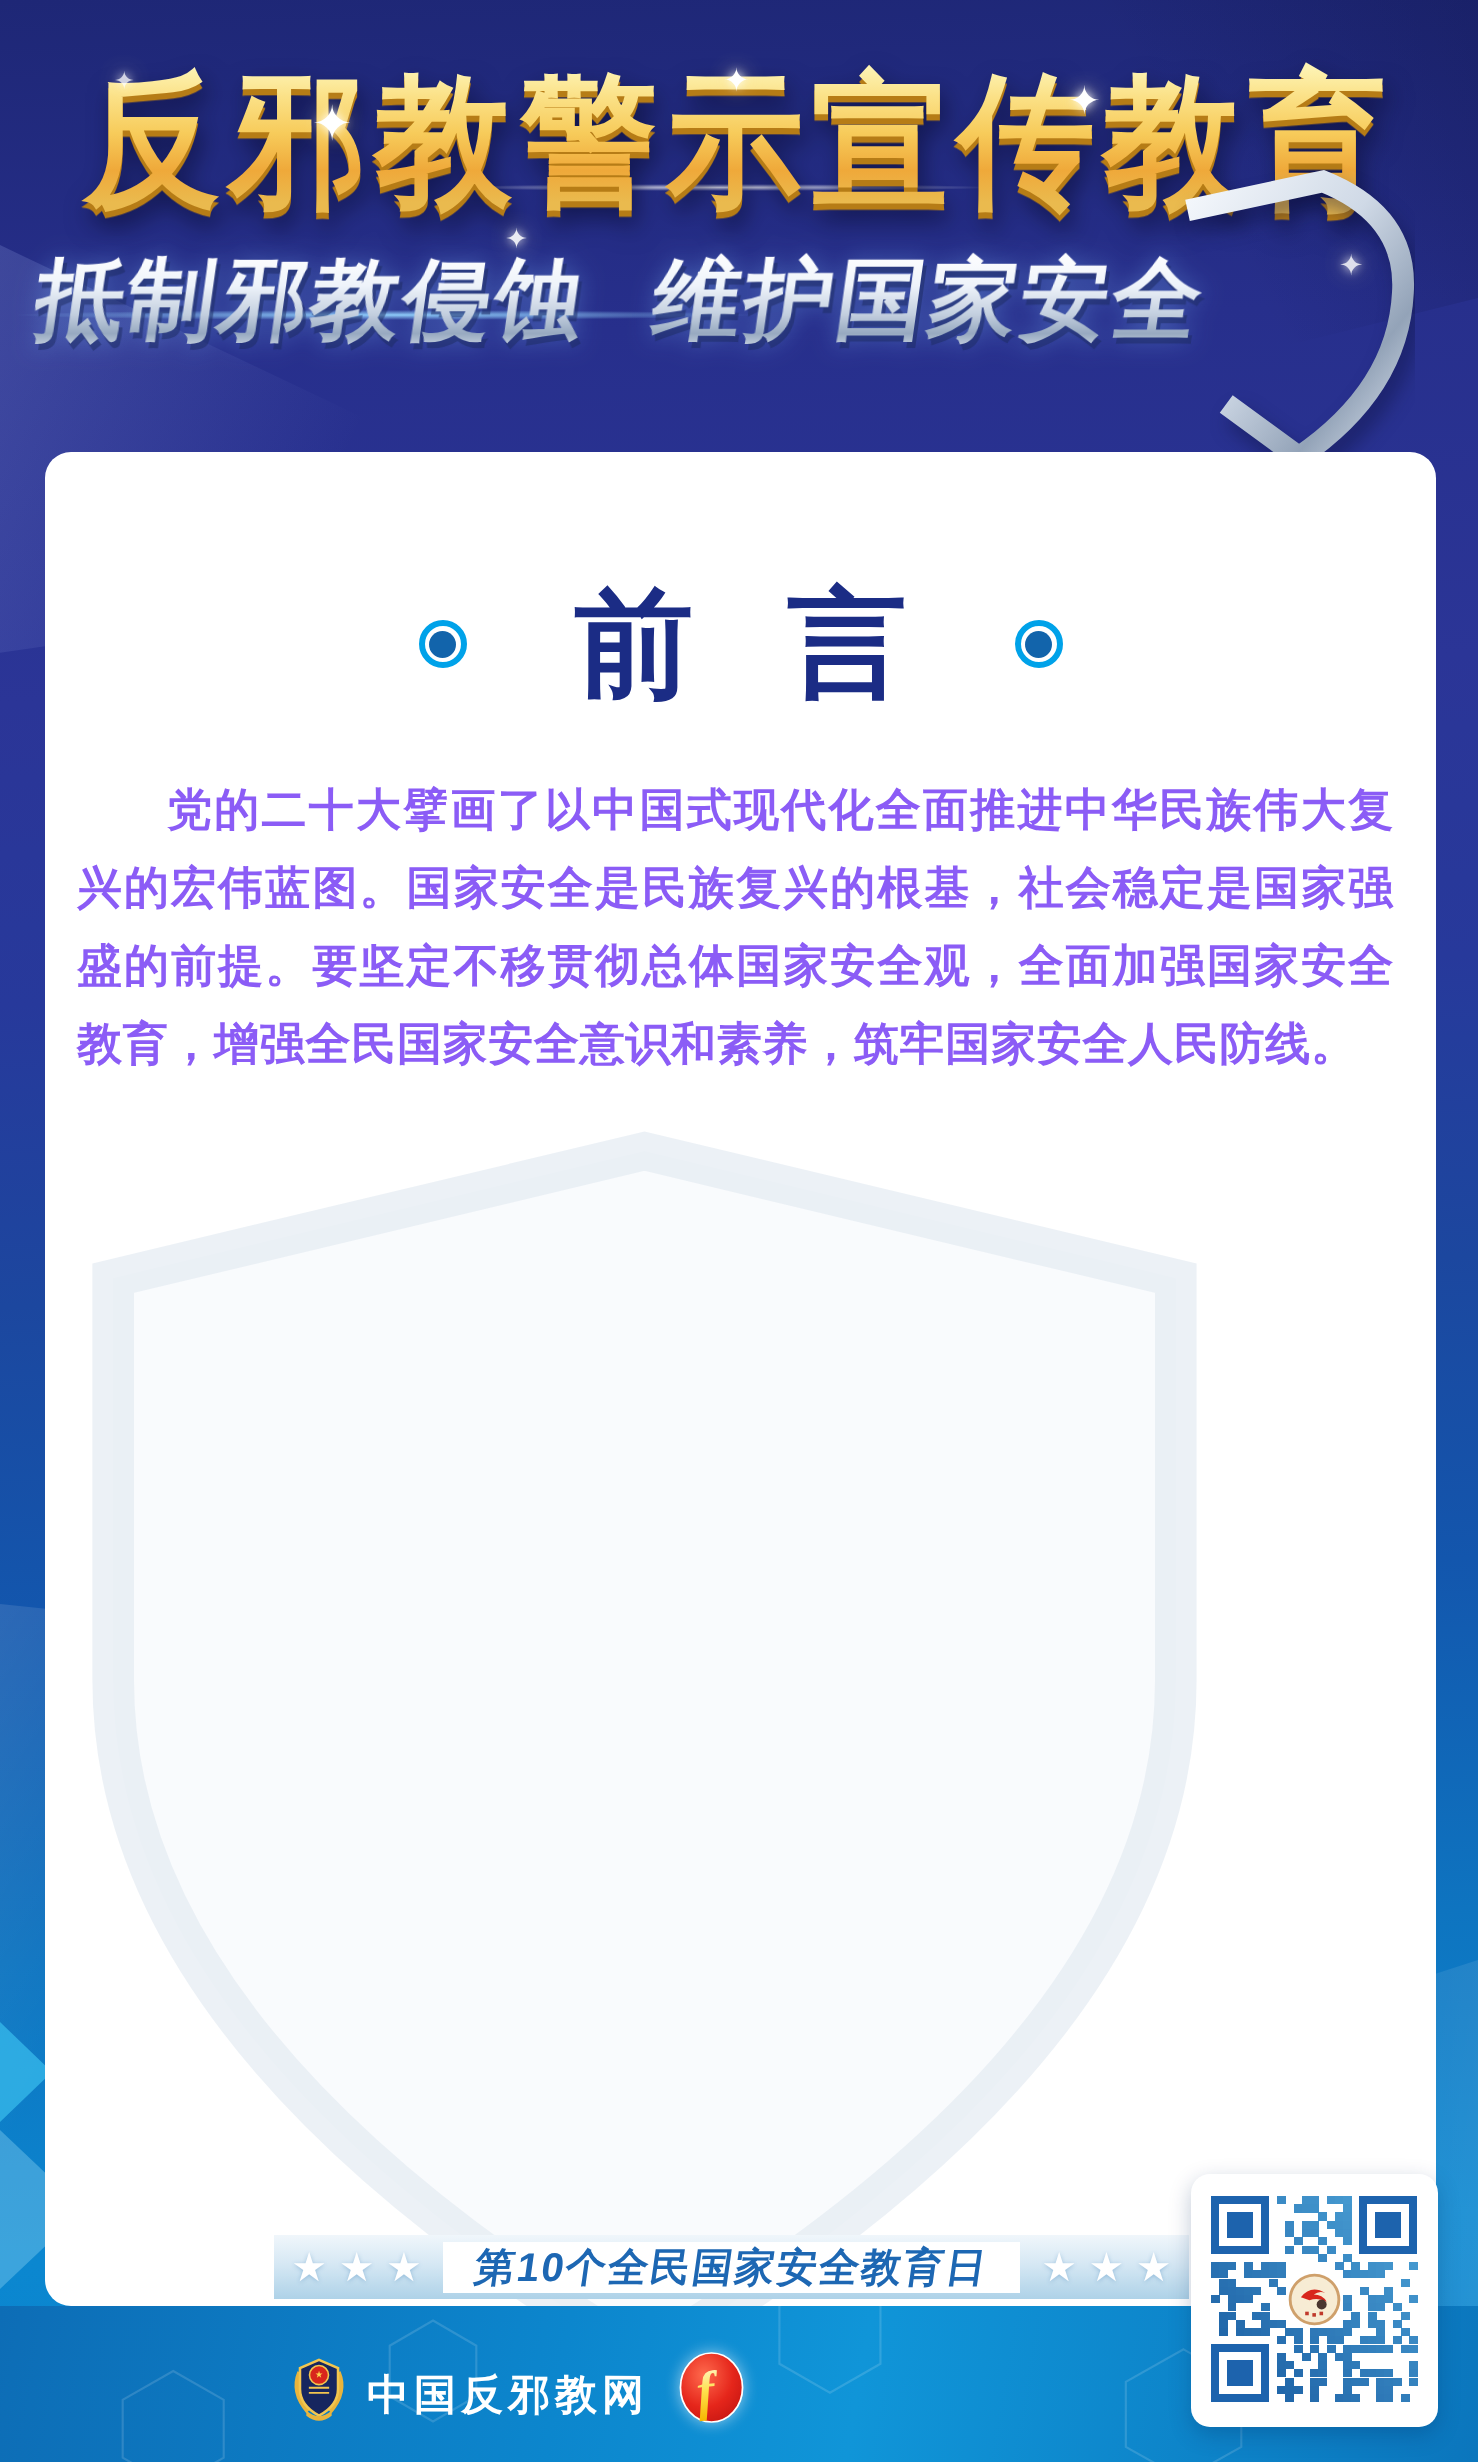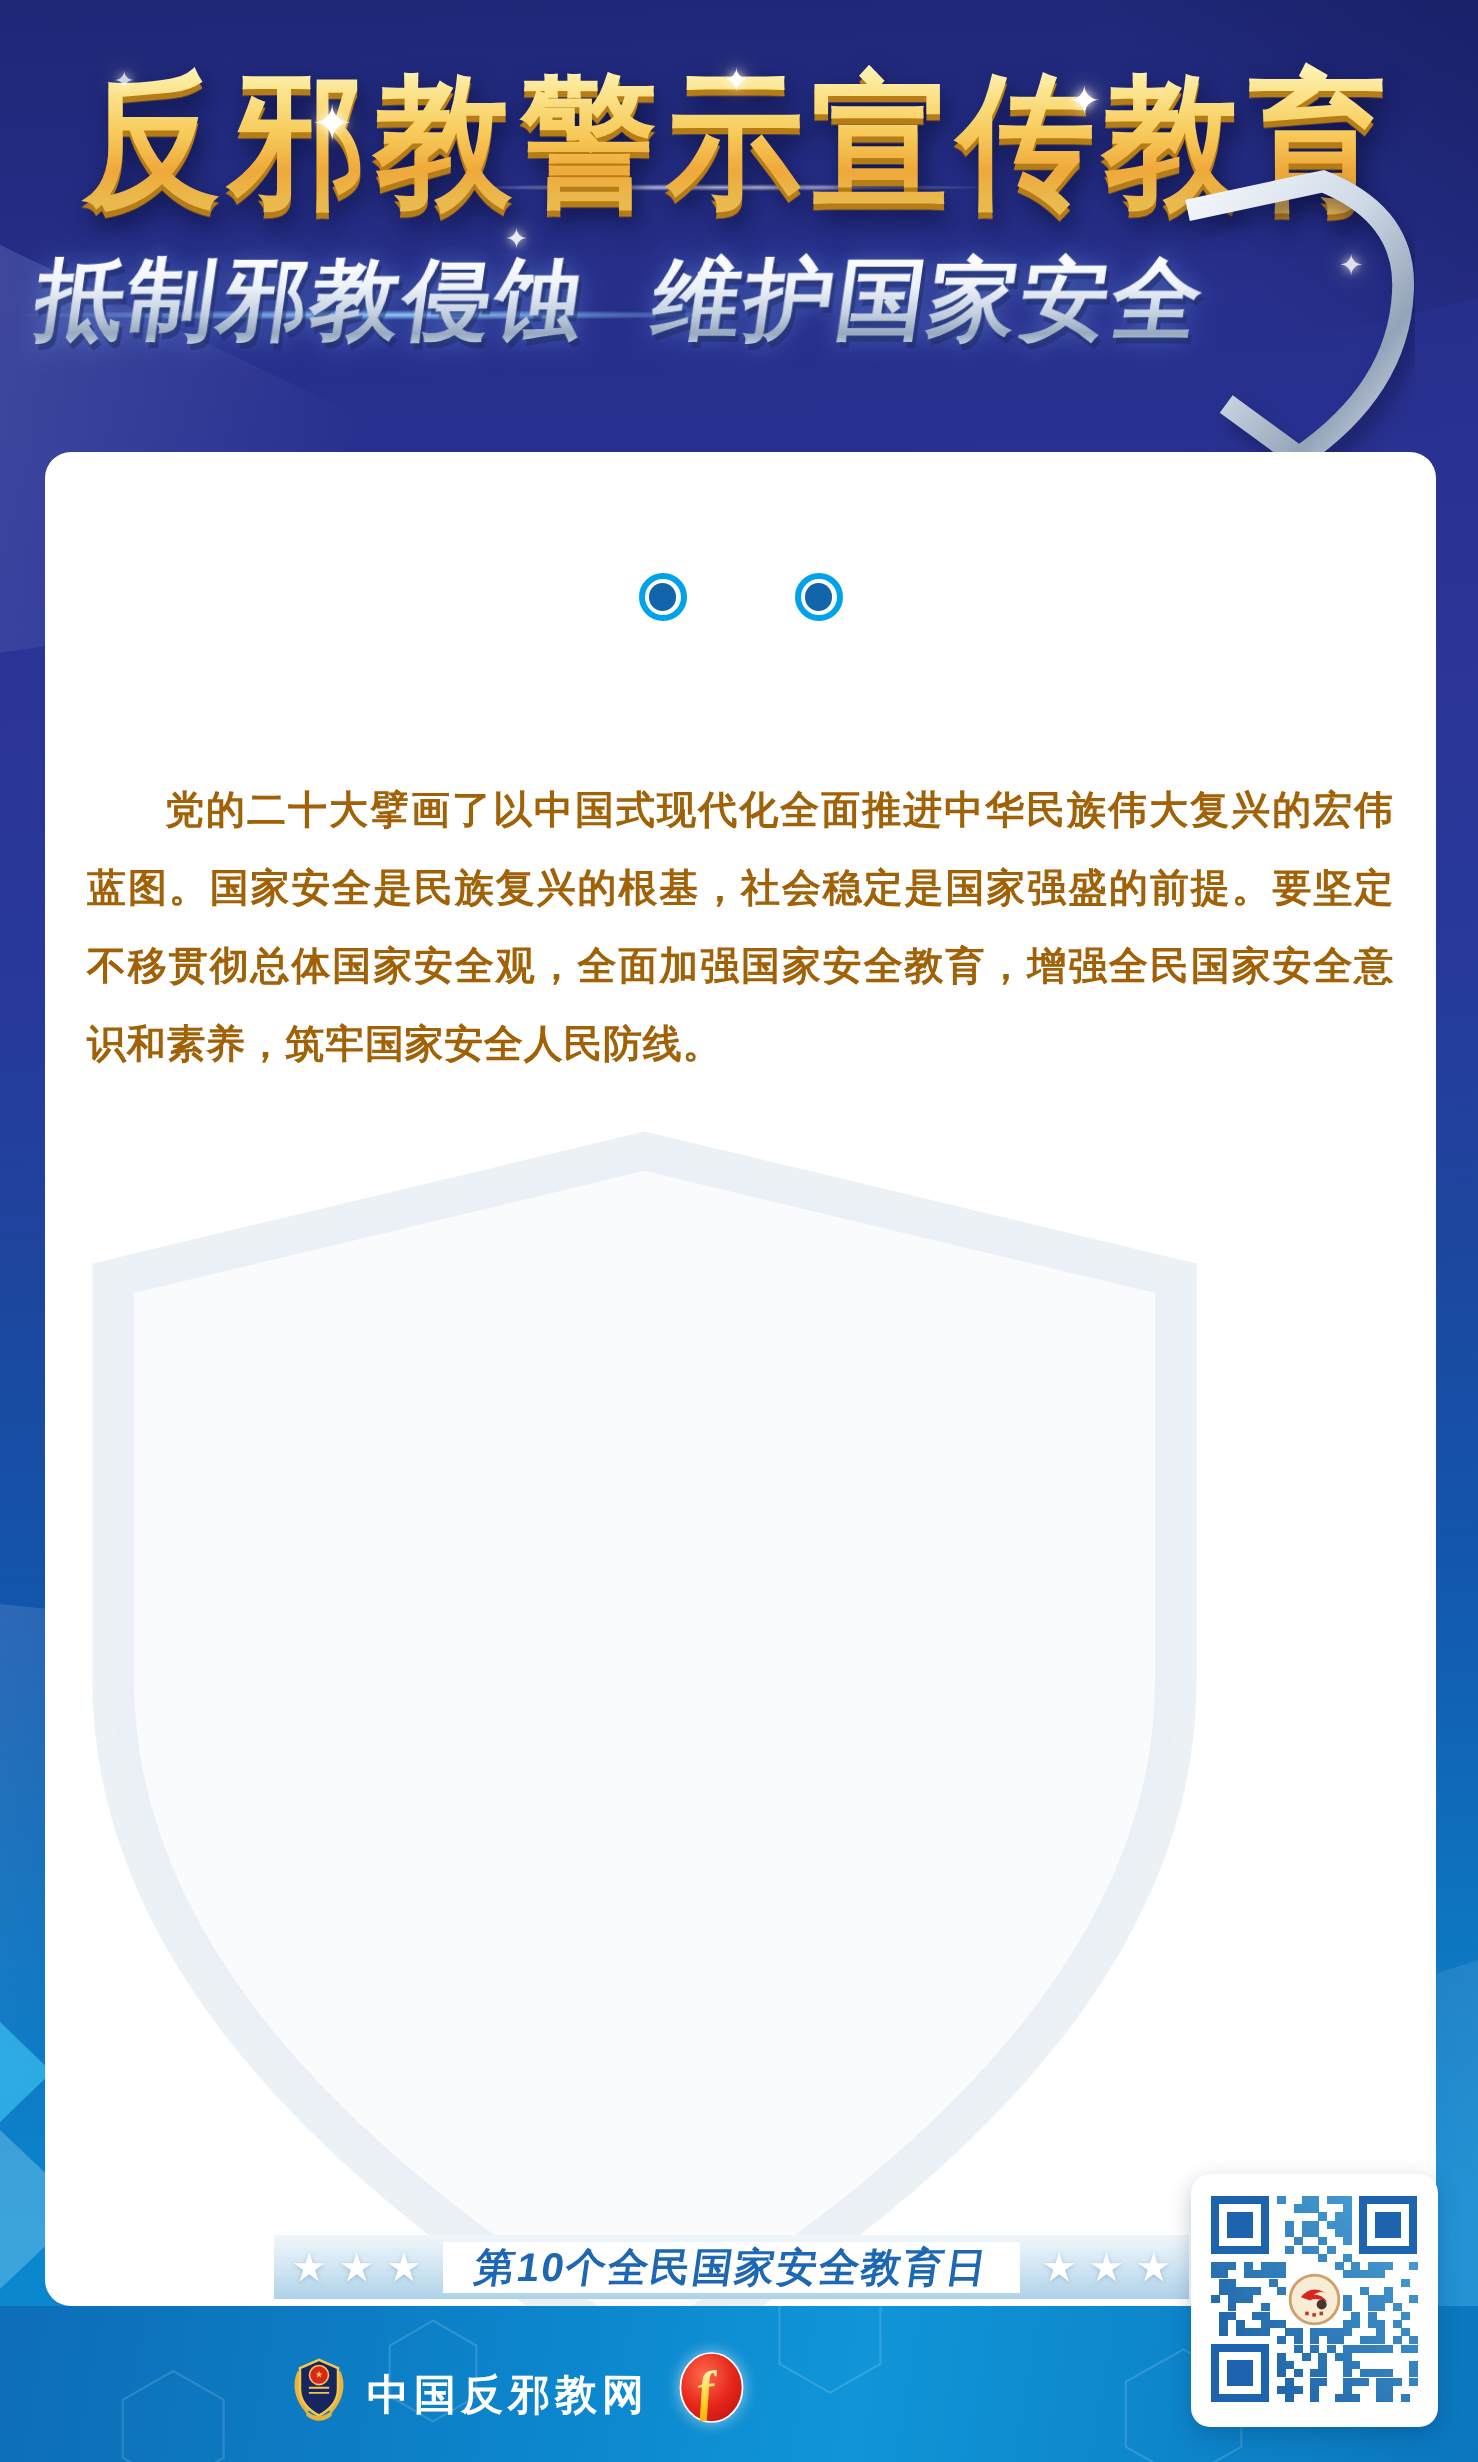--- a/index.html
+++ b/index.html
@@ -103,23 +103,23 @@
     display:flex; align-items:center; justify-content:center;
   }
   .dot::after{ content:""; width:27.4px; height:27.4px; border-radius:50%; background:#1264ab; }
   .fore-title{
     font-size:119px; font-weight:900; color:#1b2c85;
     letter-spacing:94px; margin-right:-94px; line-height:1.2; white-space:nowrap;
   }
 
   .paras{
     position:absolute; left:0; top:319px; width:100%;
-    padding:0 42px 0 42px;
-    font-size:39px; line-height:78px; letter-spacing:0.7px;
-    color:#a16207; font-weight:600;
+    padding:0 42px 0 32px;
+    font-size:45px; line-height:78px; letter-spacing:0.7px;
+    color:#8b5cf6; font-weight:600;
     text-align:justify;
   }
   .paras p{ text-indent:2em; }
   .paras p + p{ margin-top:51px; }
 
   
   .banner{
     position:absolute; left:229px; top:1783px; width:915px; height:64px;
     background:linear-gradient(180deg,#f0f6fb 0%,#d6e8f4 45%,#aed2e8 100%);
     display:flex; align-items:center; justify-content:space-between;
@@ -213,20 +213,21 @@
     <path d="M6,18 L62,6 Q97,20 95,52 Q93,92 52,120 L22,98" fill="none" stroke="url(#sg)" stroke-width="9" stroke-linejoin="miter" style="filter:drop-shadow(3px 5px 4px rgba(10,15,60,.45))"></path>
   </svg>
 
   <section class="card">
     <svg class="watermark" viewBox="0 0 100 120" preserveAspectRatio="none">
       <path d="M50,2 L96,14 V52 Q96,86 50,116 Q4,86 4,52 V14 Z" fill="#f3f7fb" fill-opacity="0.5" stroke="#e2e9f1" stroke-opacity="0.65" stroke-width="3.6"></path>
     </svg>
 
     <div class="fore-row">
       <span class="dot"></span>
+      <h2 class="fore-title">前言</h2>
       <span class="dot"></span>
     </div>
 
     <div class="paras">
       <p>党的二十大擘画了以中国式现代化全面推进中华民族伟大复兴的宏伟蓝图。国家安全是民族复兴的根基，社会稳定是国家强盛的前提。要坚定不移贯彻总体国家安全观，全面加强国家安全教育，增强全民国家安全意识和素养，筑牢国家安全人民防线。</p>
     </div>
 
     <div class="banner">
       <span class="stars">
         <span>★</span>

